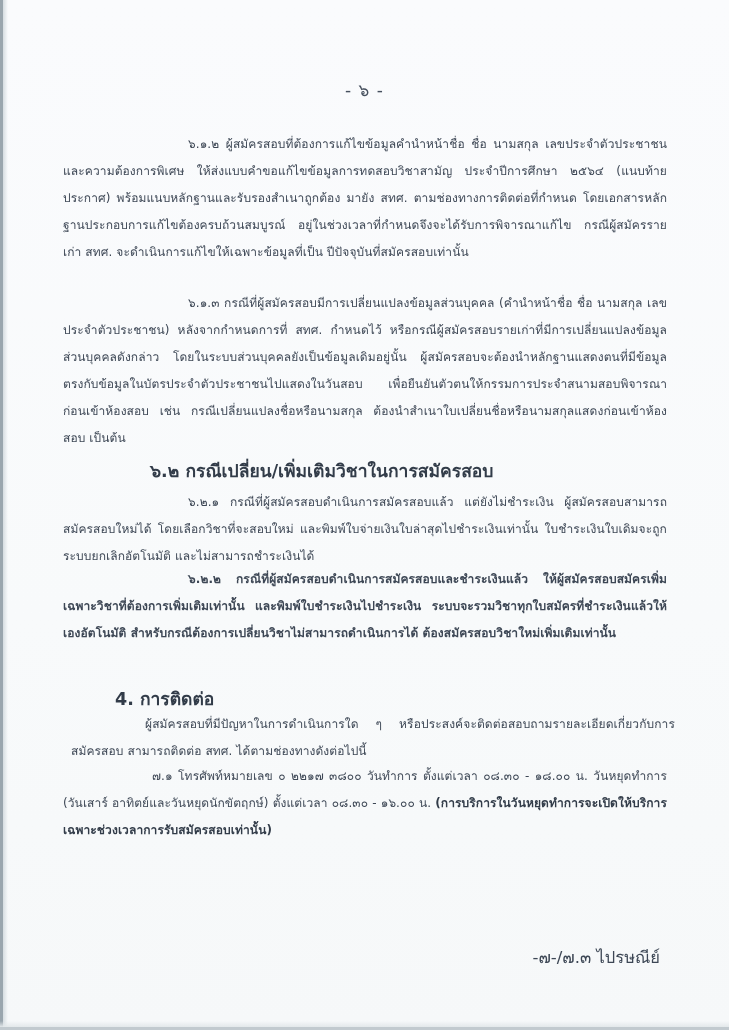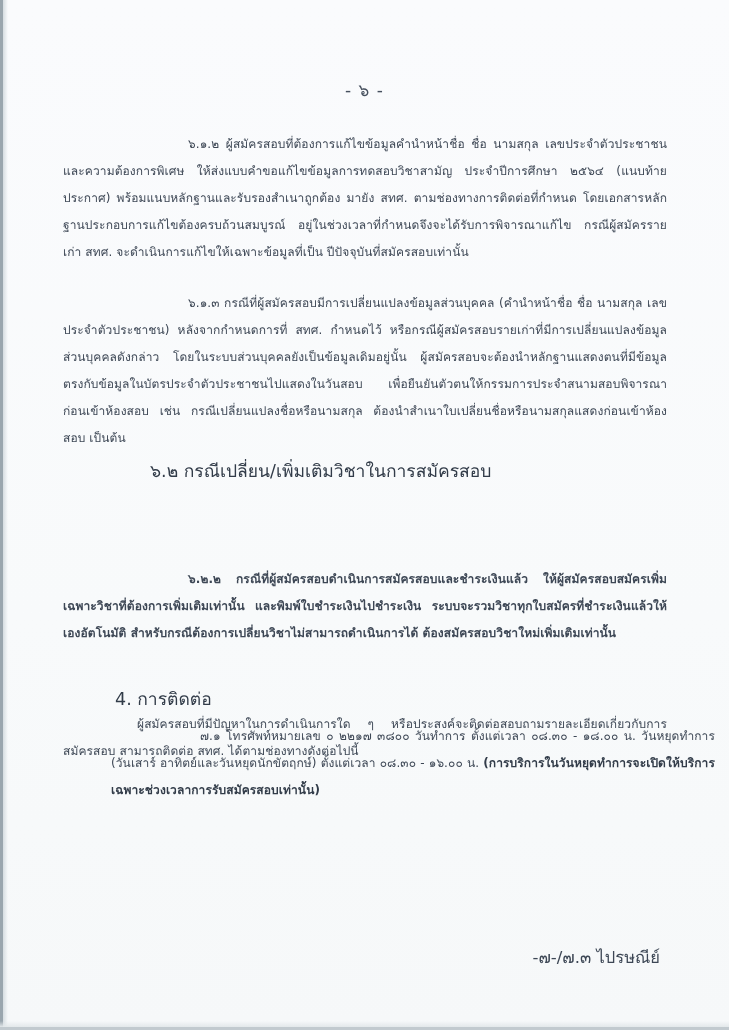--- a/index.html
+++ b/index.html
@@ -57,26 +57,26 @@
     position: absolute;
     top: 76px;
     left: 0;
     width: 729px;
     text-align: center;
     color: #46505e;
     font-size: 17px;
     letter-spacing: 1px;
   }
   .indent-item { text-indent: 125px; }
-  .indent-intro { text-indent: 74px; }
+  .indent-intro { text-indent: 74px; margin-left: 8px; }
   .indent-contact { text-indent: 89px; }
   .heading {
     position: absolute;
     color: #323c49;
-    font-weight: normal;
+    font-weight: bold;
     font-size: 17.5px;
     line-height: 27px;
   }
   .bold-inline {
     font-weight: bold;
     color: #323c49;
   }
   .footer-note {
     position: absolute;
     top: 944px;
@@ -91,28 +91,29 @@
 <div class="paper">
 
   <div class="page-number">- ๖ -</div>
 
   <div class="txt indent-item" style="top:131px;">๖.๑.๒  ผู้สมัครสอบที่ต้องการแก้ไขข้อมูลคำนำหน้าชื่อ  ชื่อ  นามสกุล เลขประจำตัวประชาชน และความต้องการพิเศษ ให้ส่งแบบคำขอแก้ไขข้อมูลการทดสอบวิชาสามัญ ประจำปีการศึกษา ๒๕๖๔ (แนบท้ายประกาศ) พร้อมแนบหลักฐานและรับรองสำเนาถูกต้อง มายัง สทศ. ตามช่องทางการติดต่อที่กำหนด โดยเอกสารหลักฐานประกอบการแก้ไขต้องครบถ้วนสมบูรณ์ อยู่ในช่วงเวลาที่กำหนดจึงจะได้รับการพิจารณาแก้ไข กรณีผู้สมัครรายเก่า สทศ. จะดำเนินการแก้ไขให้เฉพาะข้อมูลที่เป็น ปีปัจจุบันที่สมัครสอบเท่านั้น</div>
 
   <div class="txt indent-item" style="top:290px;">๖.๑.๓  กรณีที่ผู้สมัครสอบมีการเปลี่ยนแปลงข้อมูลส่วนบุคคล (คำนำหน้าชื่อ ชื่อ นามสกุล เลขประจำตัวประชาชน) หลังจากกำหนดการที่ สทศ. กำหนดไว้ หรือกรณีผู้สมัครสอบรายเก่าที่มีการเปลี่ยนแปลงข้อมูลส่วนบุคคลดังกล่าว โดยในระบบส่วนบุคคลยังเป็นข้อมูลเดิมอยู่นั้น  ผู้สมัครสอบจะต้องนำหลักฐานแสดงตนที่มีข้อมูลตรงกับข้อมูลในบัตรประจำตัวประชาชนไปแสดงในวันสอบ  เพื่อยืนยันตัวตนให้กรรมการประจำสนามสอบพิจารณาก่อนเข้าห้องสอบ เช่น กรณีเปลี่ยนแปลงชื่อหรือนามสกุล ต้องนำสำเนาใบเปลี่ยนชื่อหรือนามสกุลแสดงก่อนเข้าห้องสอบ เป็นต้น</div>
 
   <div class="heading" style="top:458px; left:150px;">๖.๒ กรณีเปลี่ยน/เพิ่มเติมวิชาในการสมัครสอบ</div>
 
+  <div class="txt indent-item" style="top:489px;">๖.๒.๑  กรณีที่ผู้สมัครสอบดำเนินการสมัครสอบแล้ว แต่ยังไม่ชำระเงิน  ผู้สมัครสอบสามารถสมัครสอบใหม่ได้ โดยเลือกวิชาที่จะสอบใหม่ และพิมพ์ใบจ่ายเงินใบล่าสุดไปชำระเงินเท่านั้น ใบชำระเงินใบเดิมจะถูกระบบยกเลิกอัตโนมัติ  และไม่สามารถชำระเงินได้</div>
 
   <div class="txt indent-item" style="top:566px;font-weight:bold;">๖.๒.๒  กรณีที่ผู้สมัครสอบดำเนินการสมัครสอบและชำระเงินแล้ว ให้ผู้สมัครสอบสมัครเพิ่มเฉพาะวิชาที่ต้องการเพิ่มเติมเท่านั้น  และพิมพ์ใบชำระเงินไปชำระเงิน  ระบบจะรวมวิชาทุกใบสมัครที่ชำระเงินแล้วให้เองอัตโนมัติ  สำหรับกรณีต้องการเปลี่ยนวิชาไม่สามารถดำเนินการได้ ต้องสมัครสอบวิชาใหม่เพิ่มเติมเท่านั้น</div>
 
   <div class="heading" style="top:686px; left:115px;">4.  การติดต่อ</div>
 
   <div class="txt indent-intro" style="top:711px;">ผู้สมัครสอบที่มีปัญหาในการดำเนินการใด ๆ หรือประสงค์จะติดต่อสอบถามรายละเอียดเกี่ยวกับการสมัครสอบ สามารถติดต่อ สทศ. ได้ตามช่องทางดังต่อไปนี้</div>
 
-  <div class="txt indent-contact" style="top:723px;margin-left:48px;">
+  <div class="txt indent-contact" style="top:763px;">
     <span>๗.๑  โทรศัพท์หมายเลข ๐ ๒๒๑๗ ๓๘๐๐ วันทำการ ตั้งแต่เวลา ๐๘.๓๐ - ๑๘.๐๐ น. วันหยุดทำการ (วันเสาร์ อาทิตย์และวันหยุดนักขัตฤกษ์) ตั้งแต่เวลา ๐๘.๓๐ - ๑๖.๐๐ น. </span><span class="bold-inline">(การบริการในวันหยุดทำการจะเปิดให้บริการเฉพาะช่วงเวลาการรับสมัครสอบเท่านั้น)</span>
   </div>
 
 
   <div class="footer-note">-๗-/๗.๓ ไปรษณีย์</div>
 
   <div class="edge-left-soft"></div>
   <div class="edge-left"></div>
   <div class="edge-bottom-soft"></div>
   <div class="edge-bottom"></div>

